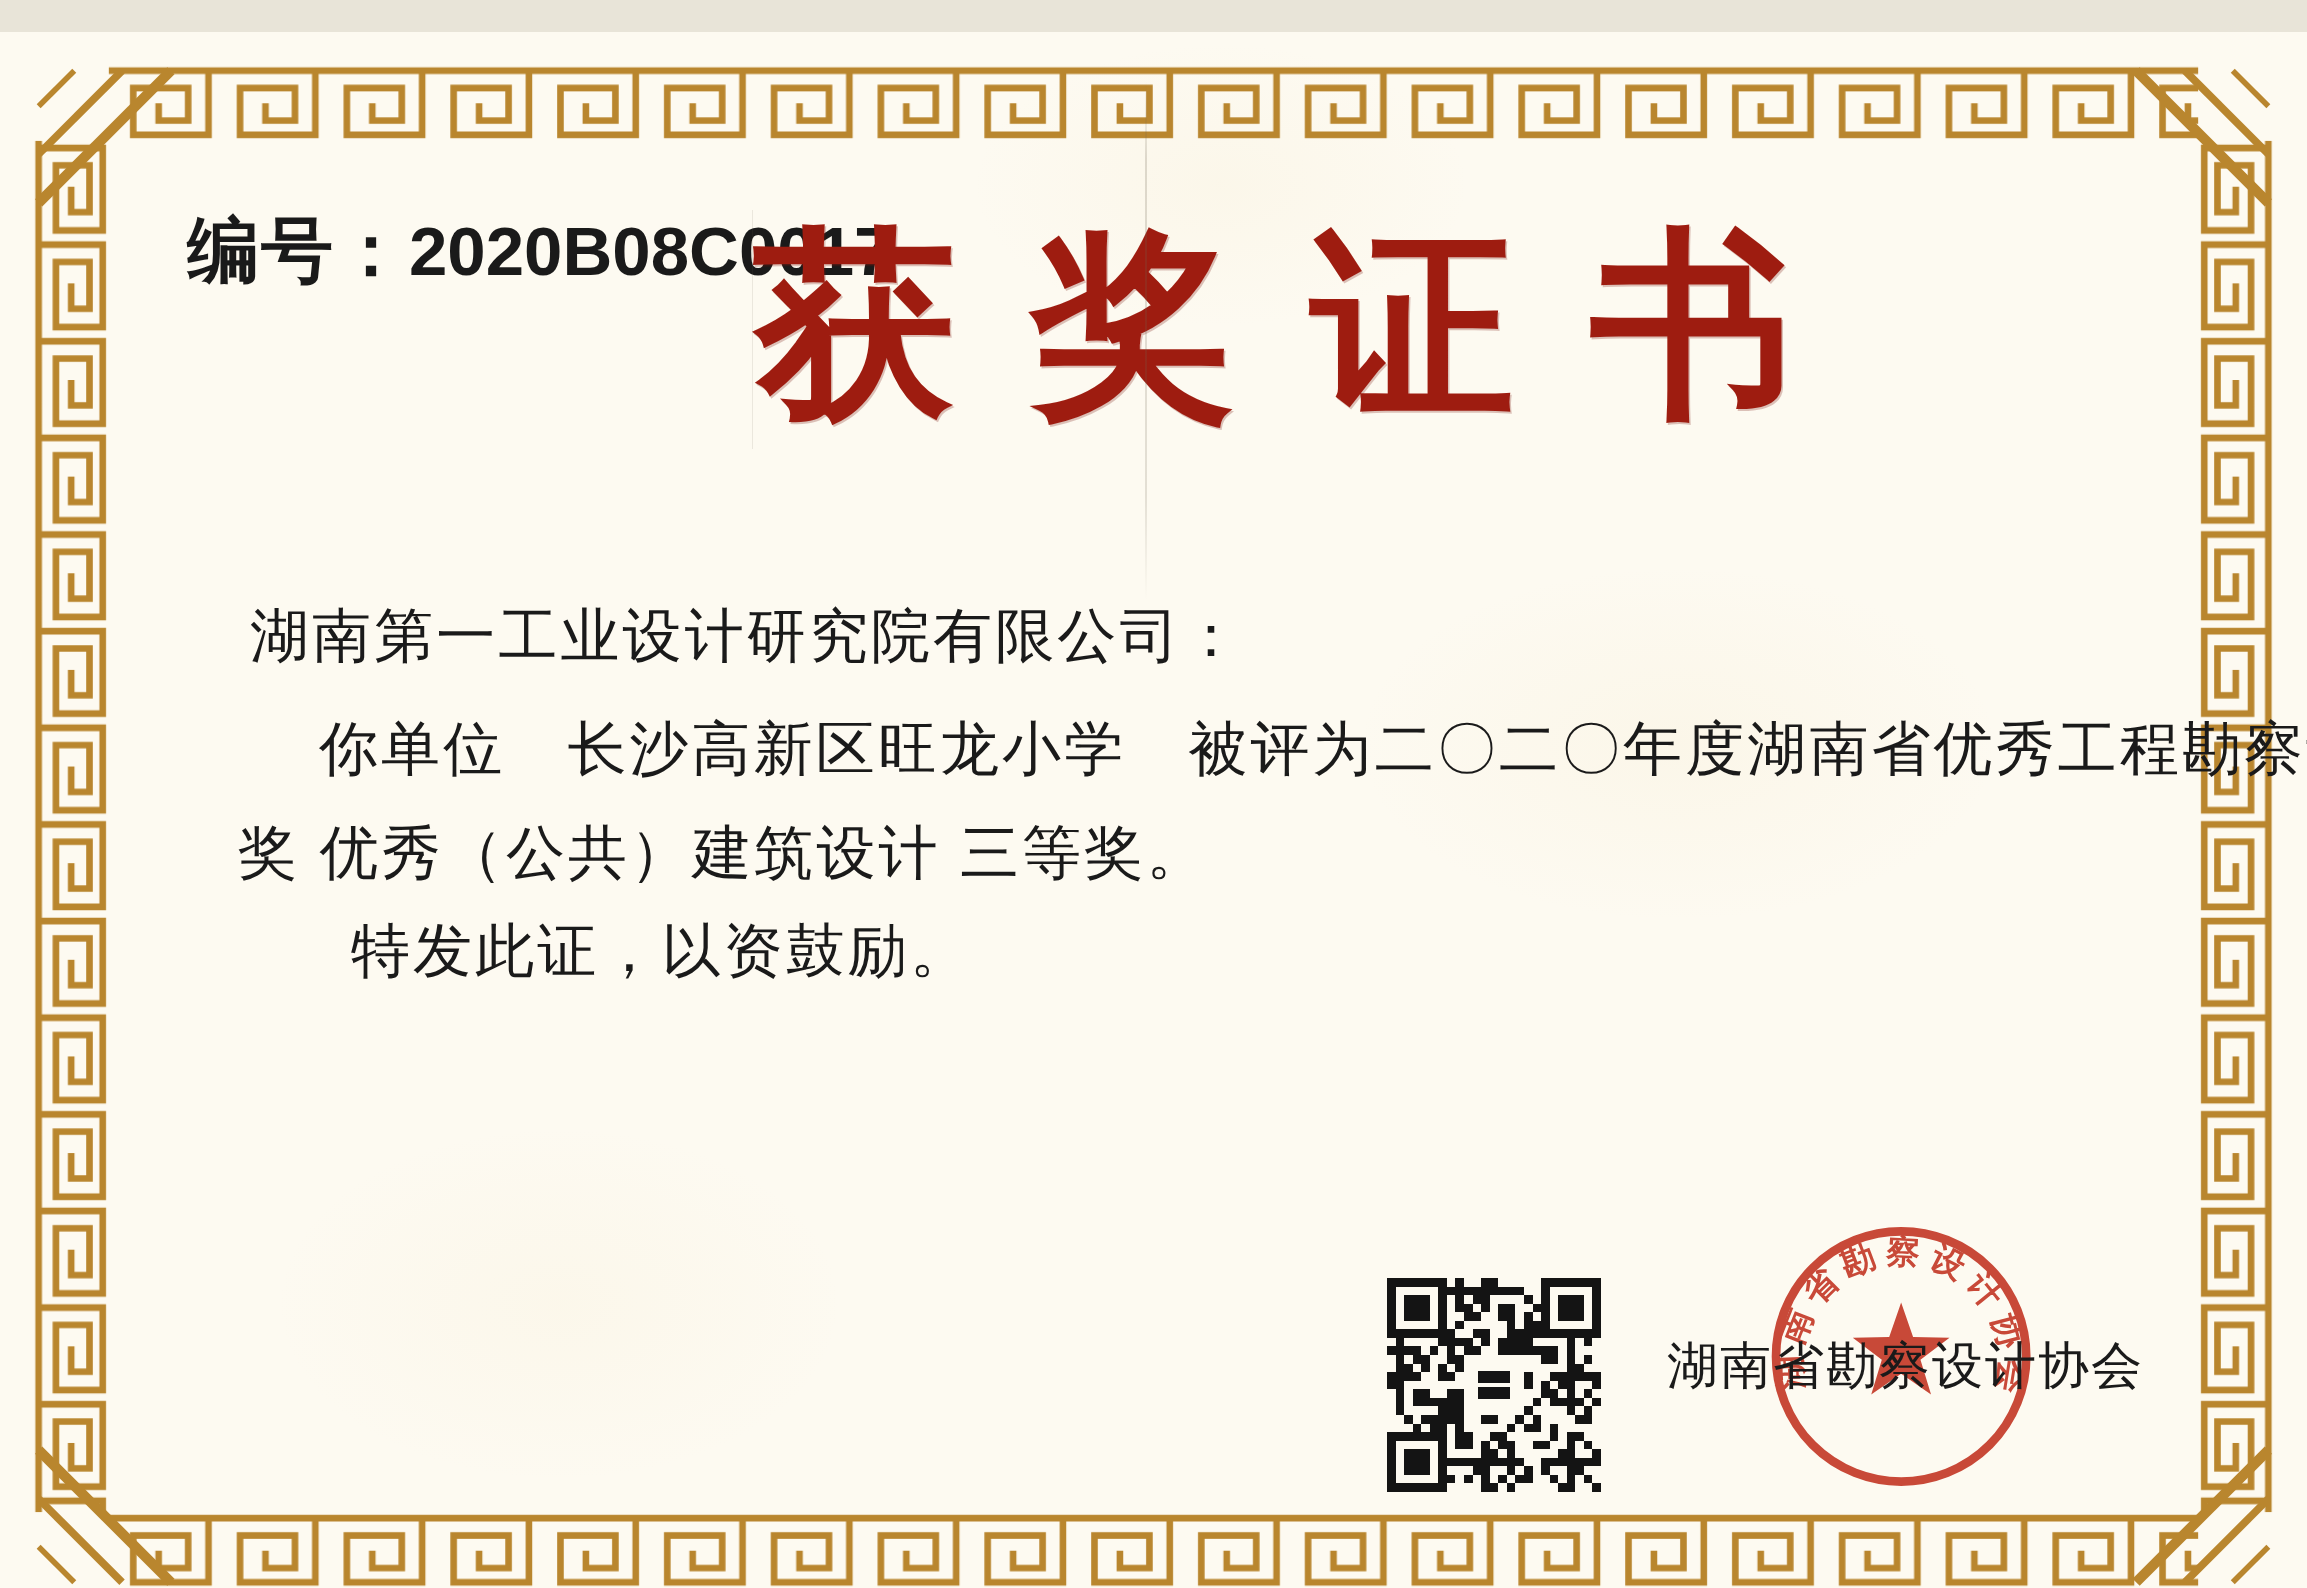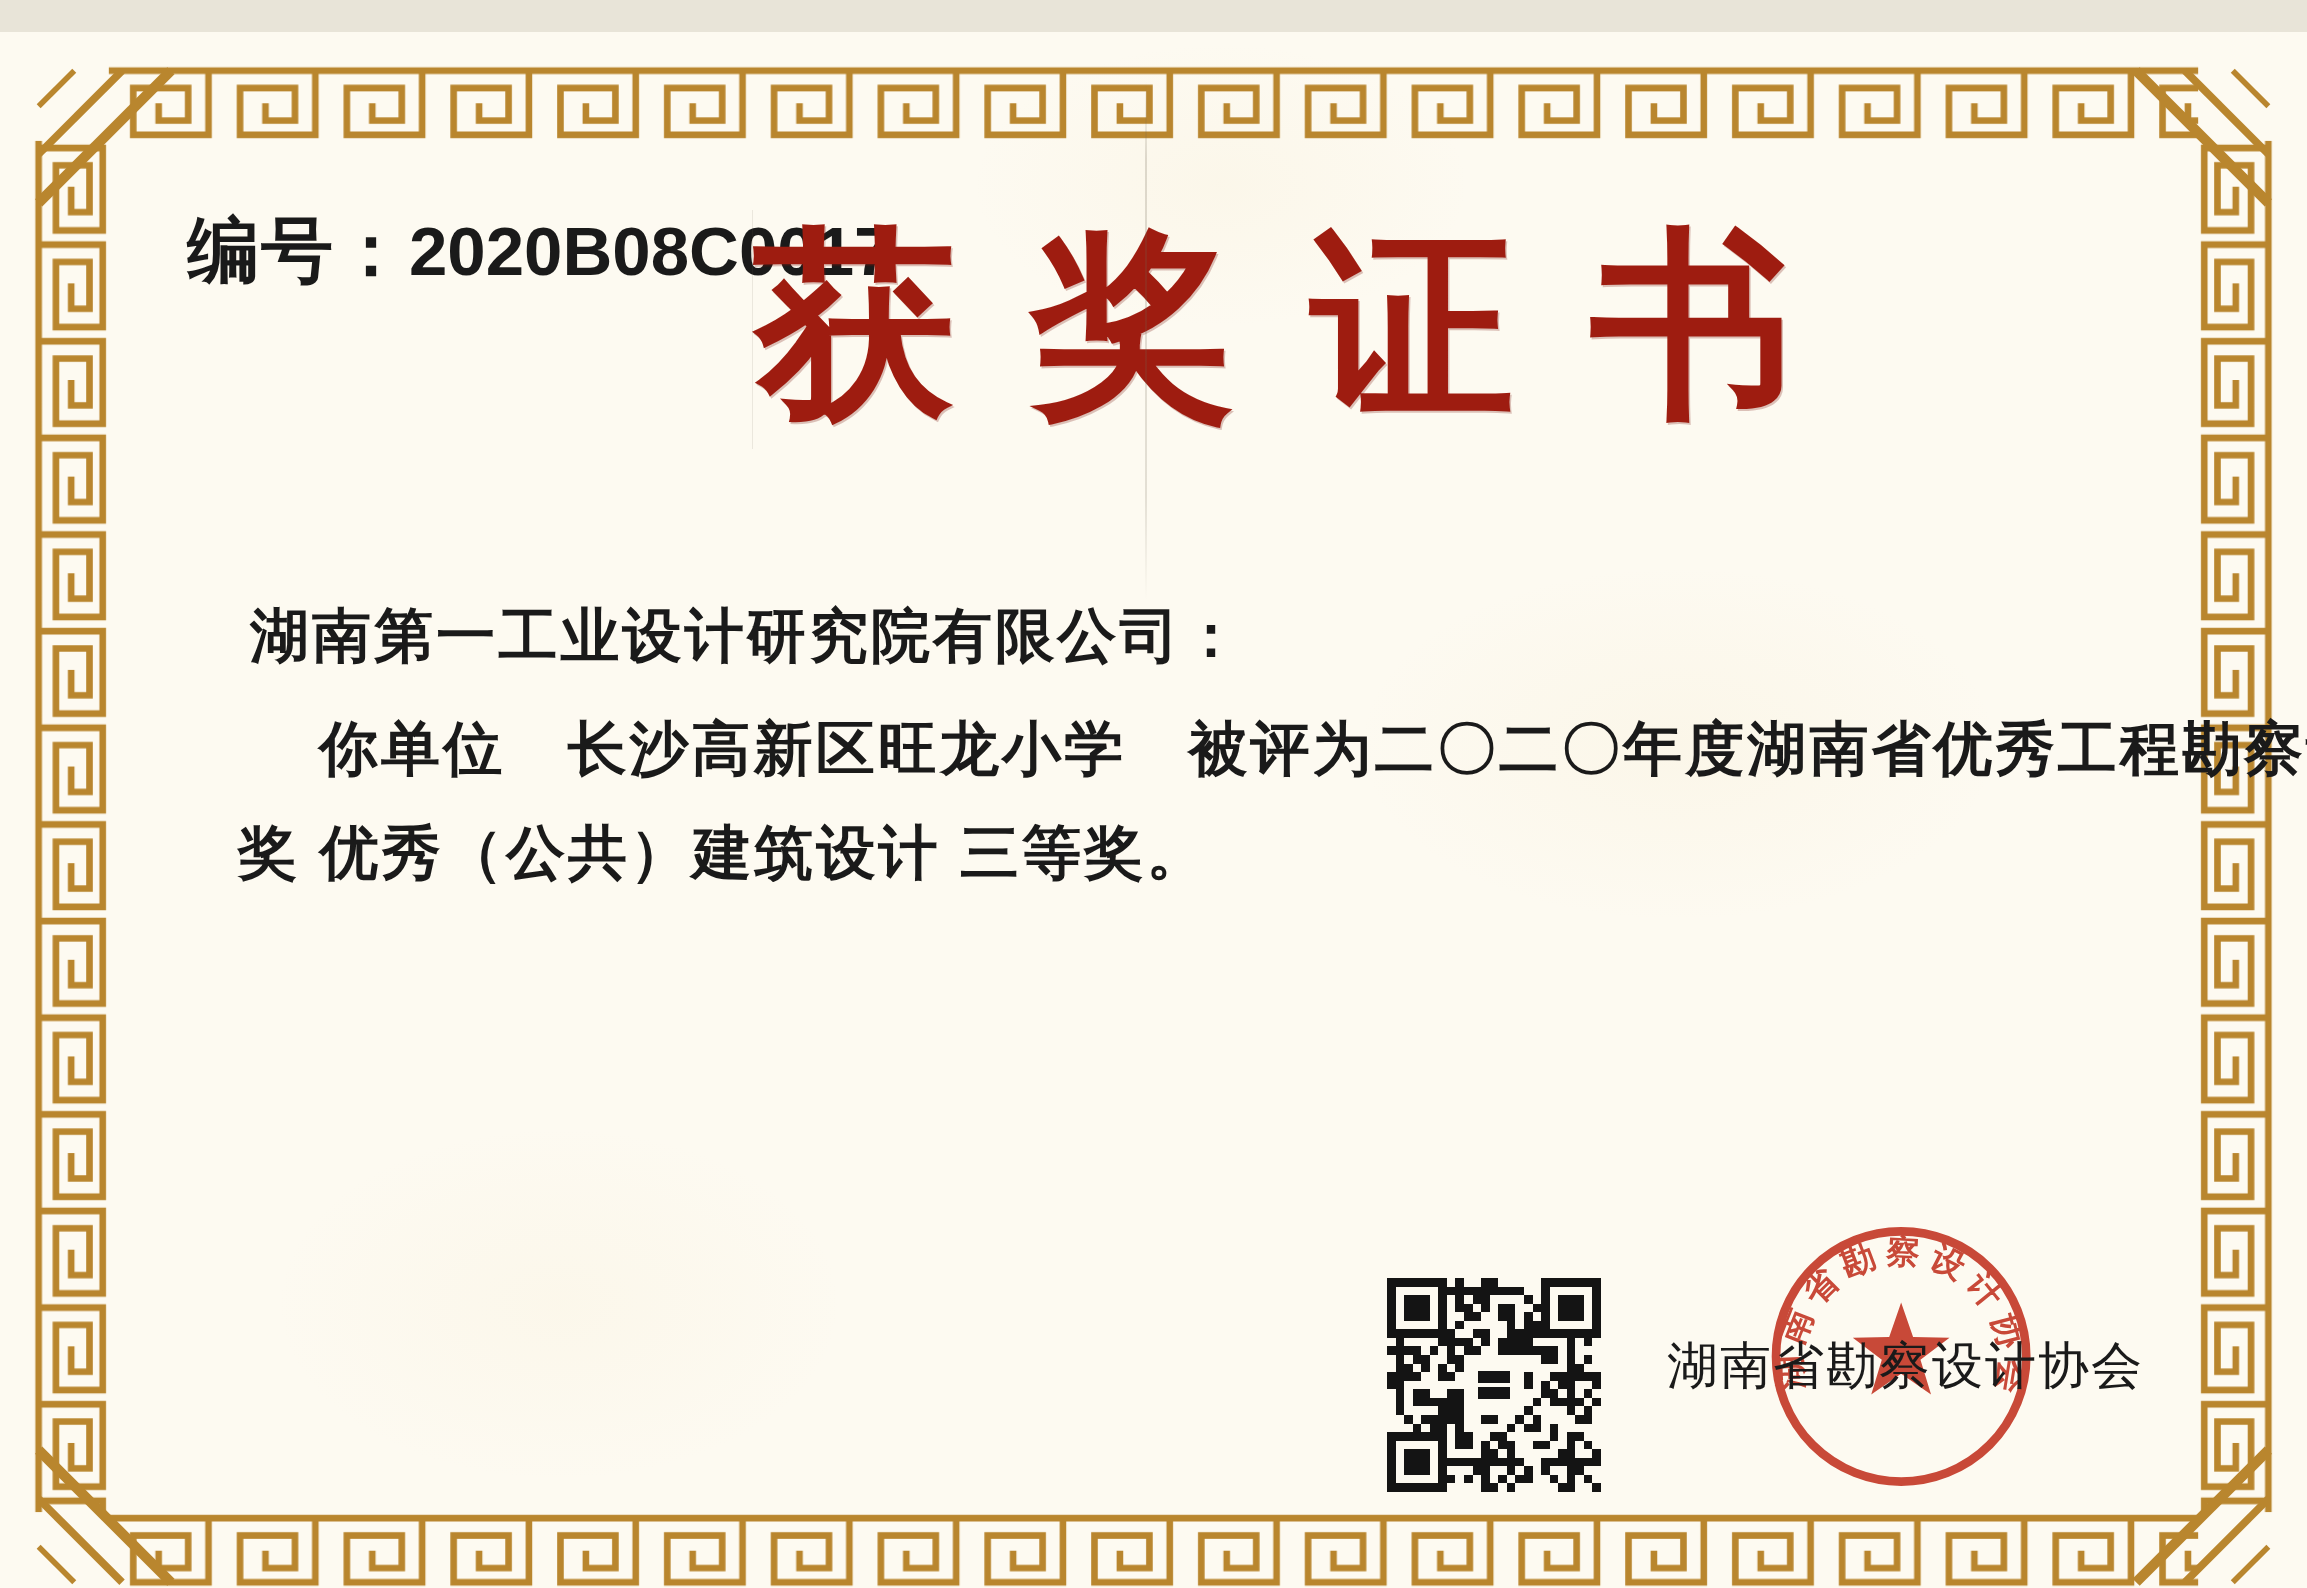--- a/index.html
+++ b/index.html
@@ -38,21 +38,21 @@
   #title{
     left:753px;top:190px;z-index:5;
     font-family:"DejaVu Serif","Liberation Serif",serif;
     font-size:203px;line-height:1.0;font-weight:bold;
     color:var(--title-red);letter-spacing:76px;white-space:nowrap;
     text-shadow:1.5px 1.5px 0 rgba(120,20,10,.25);
   }
   .bodyline{
     z-index:5;color:var(--ink);
     font-size:59px;line-height:1;letter-spacing:3.1px;white-space:nowrap;
-    font-weight:700;
+    font-weight:400;
   }
   #line1{left:250px;top:575px;}
   #line2{left:319px;top:688px;}
   #line3{left:238px;top:792px;}
   #line4{left:351px;top:890px;}
   #qr{left:1387px;top:1246px;z-index:4;}
   #seal-svg{left:0;top:0;z-index:3;opacity:.92;}
   #issuer{
     left:1667px;top:1300px;z-index:6;
     font-size:51px;color:var(--ink);letter-spacing:2px;white-space:nowrap;font-weight:500;
@@ -114,20 +114,21 @@
 
   <div id="serial" class="abs">
     <span>编号：</span><span class="num">2020B08C0017</span>
   </div>
 
   <div id="title" class="abs">获奖证书</div>
 
   <div id="line1" class="abs bodyline">湖南第一工业设计研究院有限公司：</div>
   <div id="line2" class="abs bodyline">你单位　长沙高新区旺龙小学　被评为二〇二〇年度湖南省优秀工程勘察设计</div>
   <div id="line3" class="abs bodyline">奖 优秀（公共）建筑设计 三等奖。</div>
+  <div id="line4" class="abs bodyline">特发此证，以资鼓励。</div>
 
   <svg id="qr" class="abs" width="214" height="214" viewBox="0 0 25 25" shape-rendering="crispEdges" aria-hidden="true">
     <g class="modules" fill="#141414">
         <rect x="0" y="0" width="1" height="1"></rect>
         <rect x="1" y="0" width="1" height="1"></rect>
         <rect x="2" y="0" width="1" height="1"></rect>
         <rect x="3" y="0" width="1" height="1"></rect>
         <rect x="4" y="0" width="1" height="1"></rect>
         <rect x="5" y="0" width="1" height="1"></rect>
         <rect x="6" y="0" width="1" height="1"></rect>

